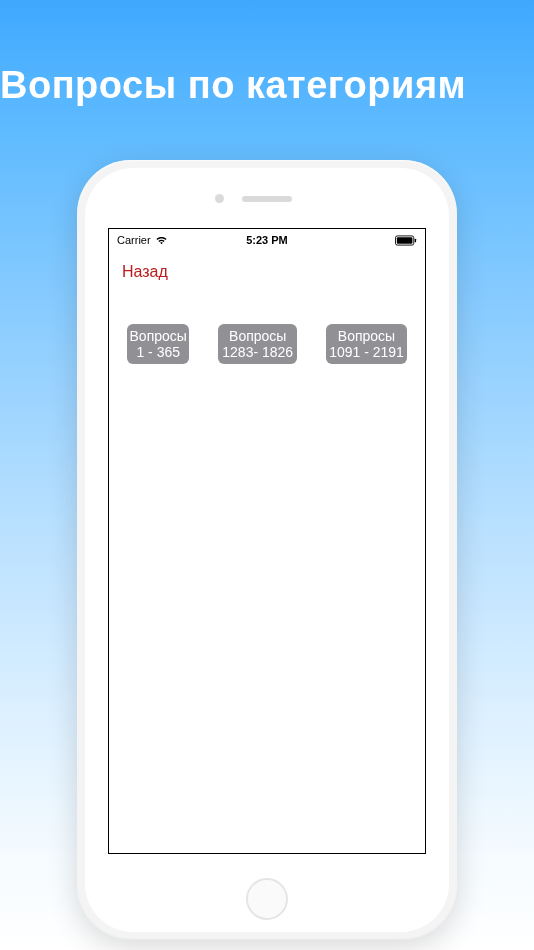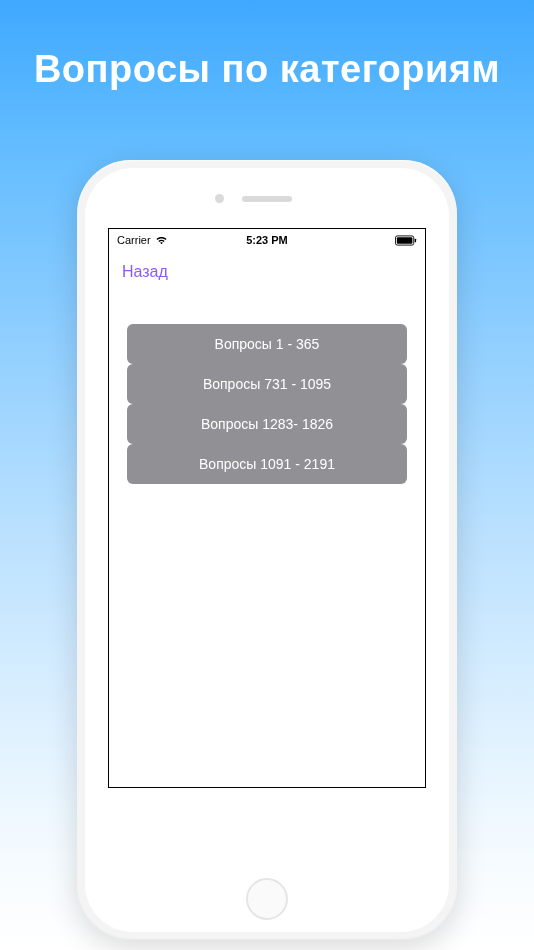--- a/index.html
+++ b/index.html
@@ -14,22 +14,21 @@
       background: linear-gradient(180deg, #3fa9ff 0%, #62bcff 15%, #8eceff 35%, #b8e0ff 55%, #dcf0ff 75%, #f5fbff 90%, #ffffff 100%);
       font-family: -apple-system, BlinkMacSystemFont, "Segoe UI", "Helvetica Neue", Arial, sans-serif;
       overflow: hidden;
       position: relative;
     }
     
     .page-title {
       color: #ffffff;
       font-size: 38px;
       font-weight: 700;
-      text-align: center;
-      padding-top: 48px;
+      padding-top: 64px;
       letter-spacing: 0.5px;
     }
     
     .phone-frame {
       position: absolute;
       left: 50%;
       transform: translateX(-50%);
       top: 160px;
       width: 380px;
       height: 780px;
@@ -77,21 +76,21 @@
       transform: translateX(-50%);
       width: 42px;
       height: 42px;
       border: 2px solid #e5e5e5;
       border-radius: 50%;
       background: #fafafa;
     }
     
     .screen {
       width: 318px;
-      height: 560px;
+      height: 626px;
       margin: 0 auto;
       border: 1.5px solid #000;
       background: #fff;
       position: relative;
     }
     
     .status-bar {
       display: flex;
       align-items: center;
       justify-content: space-between;
@@ -129,30 +128,31 @@
       width: 22px;
       height: 11px;
       display: inline-block;
     }
     
     .nav-bar {
       padding: 14px 13px 8px 13px;
     }
     
     .back-link {
-      color: #8b5cf6;
+      color: #b91c1c;
       font-size: 16px;
       font-weight: 400;
       cursor: pointer;
     }
     
     .content {
       padding: 35px 18px 10px 18px;
       display: flex;
-      flex-direction: column;
+      flex-direction: row;
+      gap: 29px;
     }
     
     .category-button {
       background: #919195;
       color: #ffffff;
       border: none;
       border-radius: 6px;
       height: 40px;
       font-size: 14px;
       font-weight: 400;
@@ -195,21 +195,20 @@
           </span>
         </div>
       </div>
 
       <div class="nav-bar">
         <span class="back-link">Назад</span>
       </div>
 
       <div class="content">
         <button class="category-button">Вопросы 1 - 365</button>
-        <button class="category-button">Вопросы 731 - 1095</button>
         <button class="category-button">Вопросы 1283- 1826</button>
         <button class="category-button">Вопросы 1091 - 2191</button>
       </div>
 
     </div>
 
     <div class="phone-home"></div>
   </div>
 </div>
 

